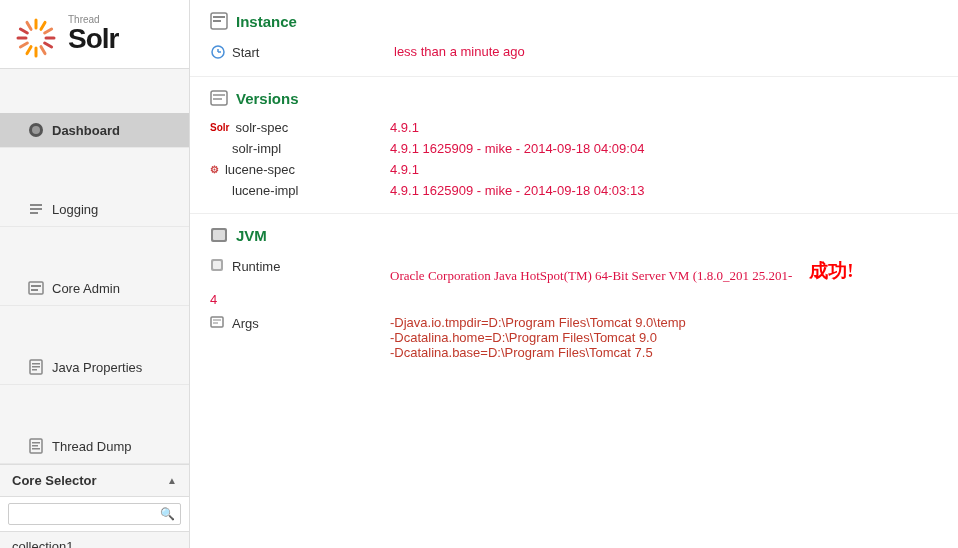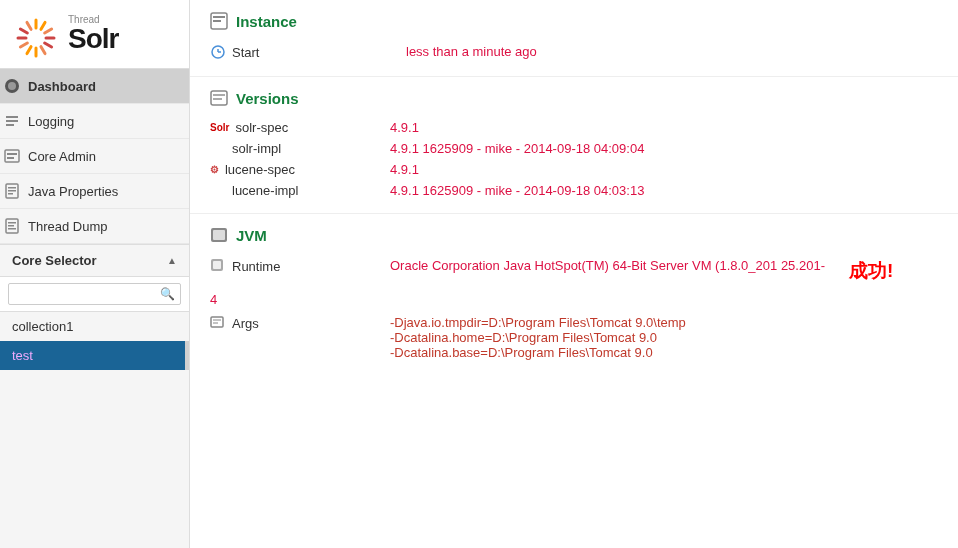--- a/index.html
+++ b/index.html
@@ -44,27 +44,28 @@
     }
 
     .solr-icon {
       width: 48px;
       height: 48px;
     }
 
     .nav-item {
       display: flex;
       align-items: center;
-      padding: 9px 4px;
+      padding: 9px 28px;
       cursor: pointer;
       color: #333;
       font-size: 13px;
       gap: 8px;
       border-bottom: 1px solid #e8e8e8;
       text-decoration: none;
+      margin-top: 44px;
     }
 
     .nav-item.active {
       background: #d0d0d0;
       font-weight: bold;
     }
 
     .nav-icon {
       width: 16px;
       height: 16px;
@@ -162,21 +163,21 @@
       height: 18px;
       display: inline-flex;
       align-items: center;
       justify-content: center;
     }
 
     .info-row {
       display: flex;
       align-items: flex-start;
       padding: 4px 0;
-      gap: 16px;
+      gap: 4px;
     }
 
     .info-label {
       display: flex;
       align-items: center;
       gap: 6px;
       width: 180px;
       min-width: 180px;
       color: #333;
       font-size: 13px;
@@ -468,21 +469,21 @@
     <div class="jvm-row">
       <div class="jvm-label">
         <span style="display:inline-block;width:16px;">
           <svg width="14" height="14" viewBox="0 0 14 14">
               <rect x="1" y="1" width="12" height="12" rx="2" fill="#aaa"></rect>
               <rect x="3" y="3" width="8" height="8" rx="1" fill="#eee"></rect>
             </svg>
         </span>
         <span>Runtime</span>
       </div>
-      <div style="display:flex;align-items:flex-start;gap:24px;">
+      <div style="display:flex;align-items:flex-end;gap:17px;font-family:Liberation Serif, serif;">
         <div class="jvm-value">Oracle Corporation Java HotSpot(TM) 64-Bit Server VM (1.8.0_201 25.201-</div>
         <span class="success-annotation" style="color:red;font-size:19px;font-weight:bold;">成功!</span>
       </div>
     </div>
 
     <div class="jvm-row">
       <div class="jvm-value">4</div>
     </div>
 
     <div class="jvm-row">
@@ -492,18 +493,18 @@
               <rect x="1" y="2" width="12" height="10" rx="1" fill="none" stroke="#888" stroke-width="1.5"></rect>
               <line x1="3" y1="5" x2="11" y2="5" stroke="#888" stroke-width="1"></line>
               <line x1="3" y1="8" x2="8" y2="8" stroke="#888" stroke-width="1"></line>
             </svg>
         </span>
         <span>Args</span>
       </div>
       <div class="jvm-value-multi">
         <div>-Djava.io.tmpdir=D:\Program Files\Tomcat 9.0\temp</div>
         <div>-Dcatalina.home=D:\Program Files\Tomcat 9.0</div>
-        <div>-Dcatalina.base=D:\Program Files\Tomcat 9.0</div>
+        <div>-Dcatalina.base=D:\Program Files\Tomcat 7.5</div>
       </div>
     </div>
   </div>
 
 </div>
 
 </body></html>

